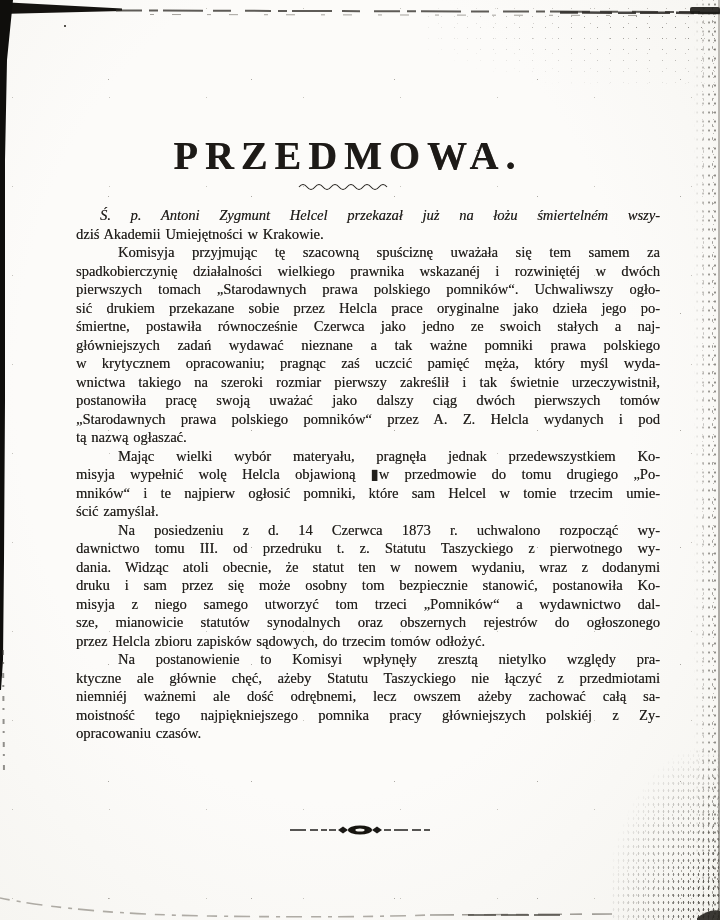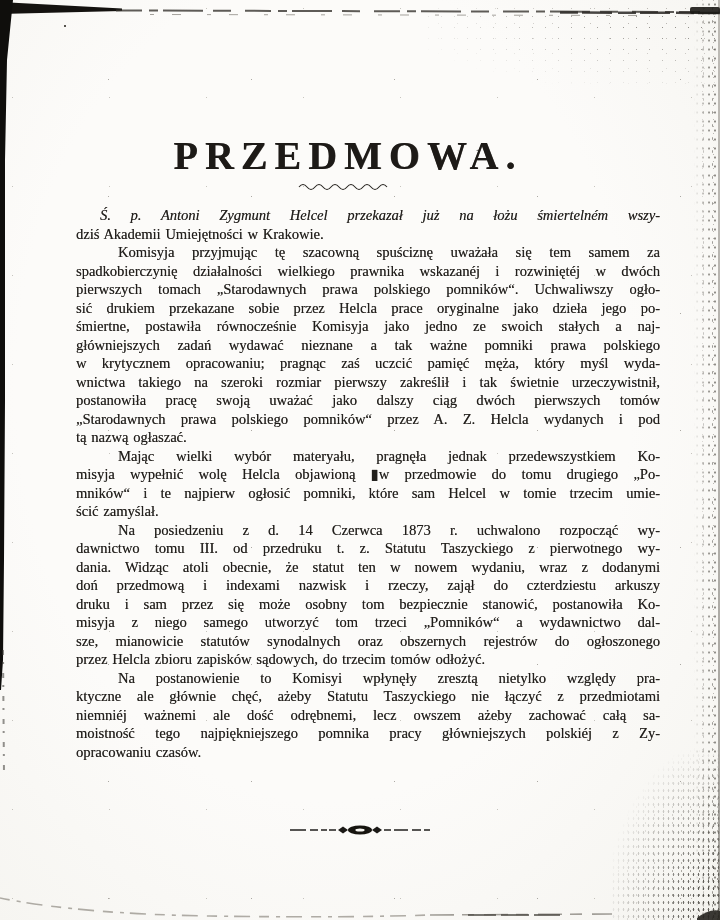--- a/index.html
+++ b/index.html
@@ -154,41 +154,40 @@
     <div class="para">
       <div class="line indent-sm">Ś. p. Antoni Zygmunt Helcel przekazał już na łożu śmiertelném wszy-</div>
       <div class="line pend">dziś Akademii Umiejętności w Krakowie.</div>
     </div>
 
     <div class="para">
       <div class="line indent">Komisyja przyjmując tę szacowną spuściznę uważała się tem samem za</div>
       <div class="line">spadkobierczynię działalności wielkiego prawnika wskazanéj i rozwiniętéj w dwóch</div>
       <div class="line">pierwszych tomach „Starodawnych prawa polskiego pomników“. Uchwaliwszy ogło-</div>
       <div class="line">sić drukiem przekazane sobie przez Helcla prace oryginalne jako dzieła jego po-</div>
-      <div class="line">śmiertne, postawiła równocześnie Komisyja jako jedno ze swoich stałych a naj-</div>
+      <div class="line">śmiertne, postawiła równocześnie Czerwca jako jedno ze swoich stałych a naj-</div>
       <div class="line">główniejszych zadań wydawać nieznane a tak ważne pomniki prawa polskiego</div>
       <div class="line">w krytycznem opracowaniu; pragnąc zaś uczcić pamięć męża, który myśl wyda-</div>
       <div class="line">wnictwa takiego na szeroki rozmiar pierwszy zakreślił i tak świetnie urzeczywistnił,</div>
       <div class="line">postanowiła pracę swoją uważać jako dalszy ciąg dwóch pierwszych tomów</div>
       <div class="line">„Starodawnych prawa polskiego pomników“ przez A. Z. Helcla wydanych i pod</div>
       <div class="line pend">tą nazwą ogłaszać.</div>
     </div>
 
     <div class="para">
       <div class="line indent">Mając wielki wybór materyału, pragnęła jednak przedewszystkiem Ko-</div>
       <div class="line">misyja wypełnić wolę Helcla objawioną ▮w przedmowie do tomu drugiego „Po-</div>
       <div class="line">mników“ i te najpierw ogłosić pomniki, które sam Helcel w tomie trzecim umie-</div>
       <div class="line pend">ścić zamyślał.</div>
     </div>
 
     <div class="para">
       <div class="line indent">Na posiedzeniu z d. 14 Czerwca 1873 r. uchwalono rozpocząć wy-</div>
       <div class="line">dawnictwo tomu III. od przedruku t. z. Statutu Taszyckiego z pierwotnego wy-</div>
       <div class="line">dania. Widząc atoli obecnie, że statut ten w nowem wydaniu, wraz z dodanymi</div>
-      <div class="line">doń przedmową i indexami nazwisk i rzeczy, zajął do czterdziestu arkuszy</div>
       <div class="line">druku i sam przez się może osobny tom bezpiecznie stanowić, postanowiła Ko-</div>
       <div class="line">misyja z niego samego utworzyć tom trzeci „Pomników“ a wydawnictwo dal-</div>
       <div class="line">sze, mianowicie statutów synodalnych oraz obszernych rejestrów do ogłoszonego</div>
       <div class="line pend">przez Helcla zbioru zapisków sądowych, do trzecim tomów odłożyć.</div>
     </div>
 
     <div class="para">
       <div class="line indent">Na postanowienie to Komisyi wpłynęły zresztą nietylko względy pra-</div>
       <div class="line">ktyczne ale głównie chęć, ażeby Statutu Taszyckiego nie łączyć z przedmiotami</div>
       <div class="line">niemniéj ważnemi ale dość odrębnemi, lecz owszem ażeby zachować całą sa-</div>

